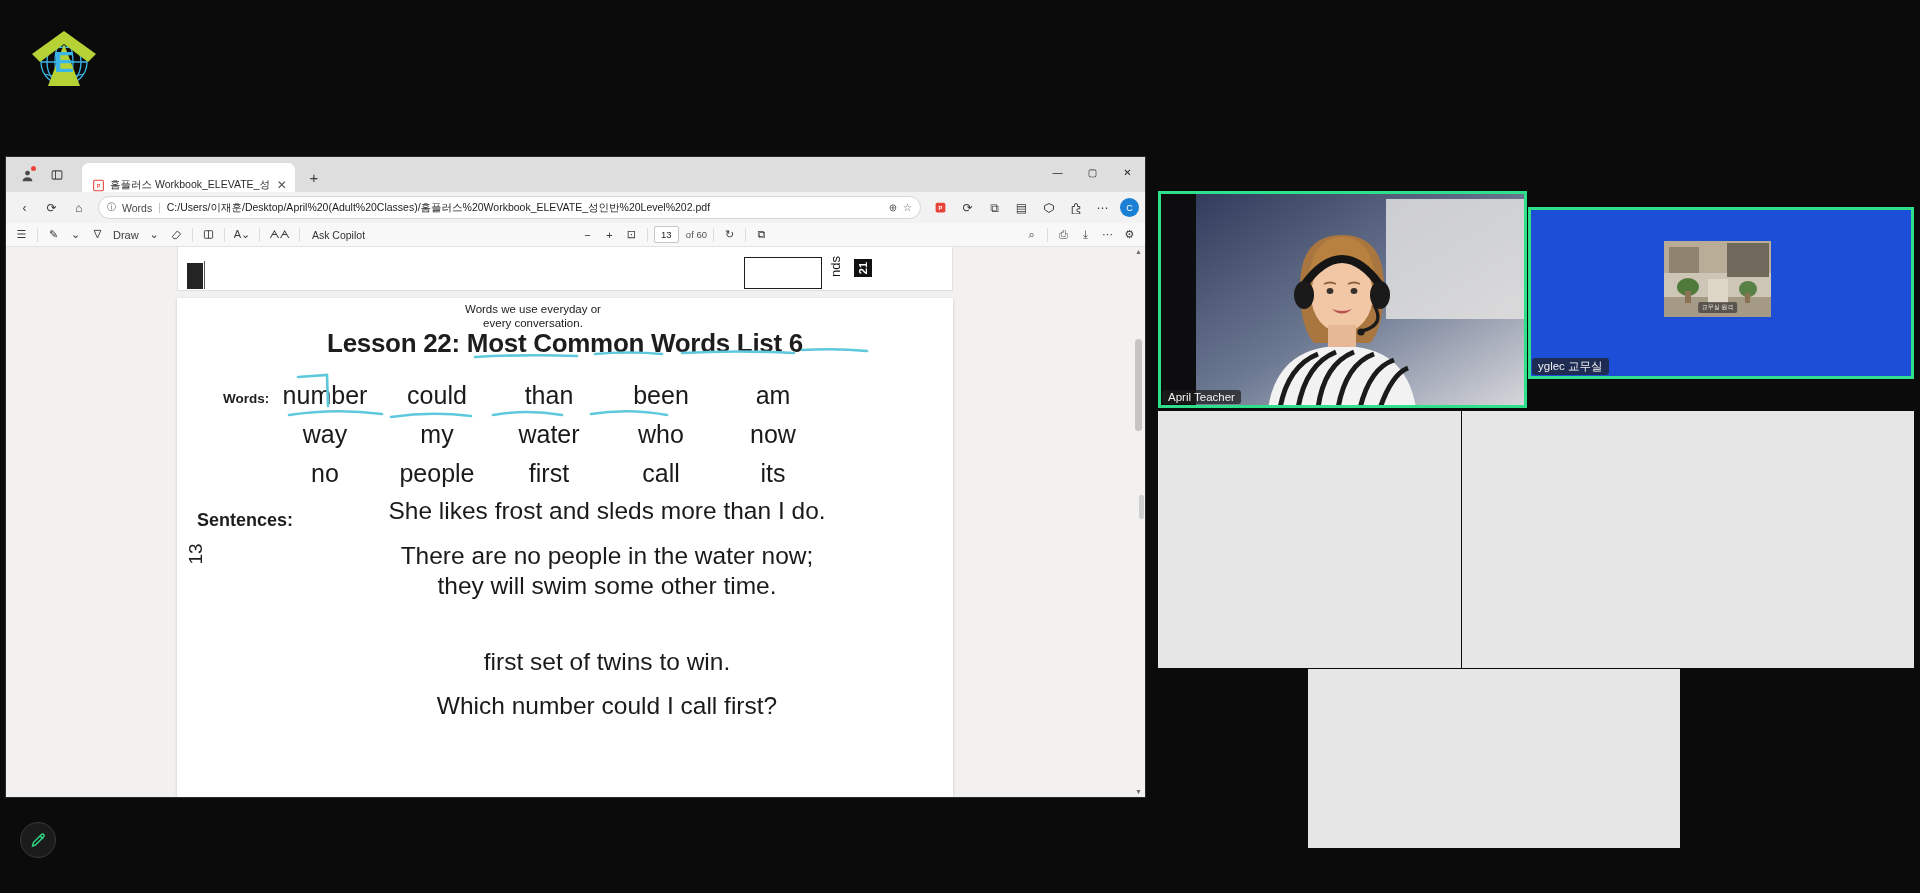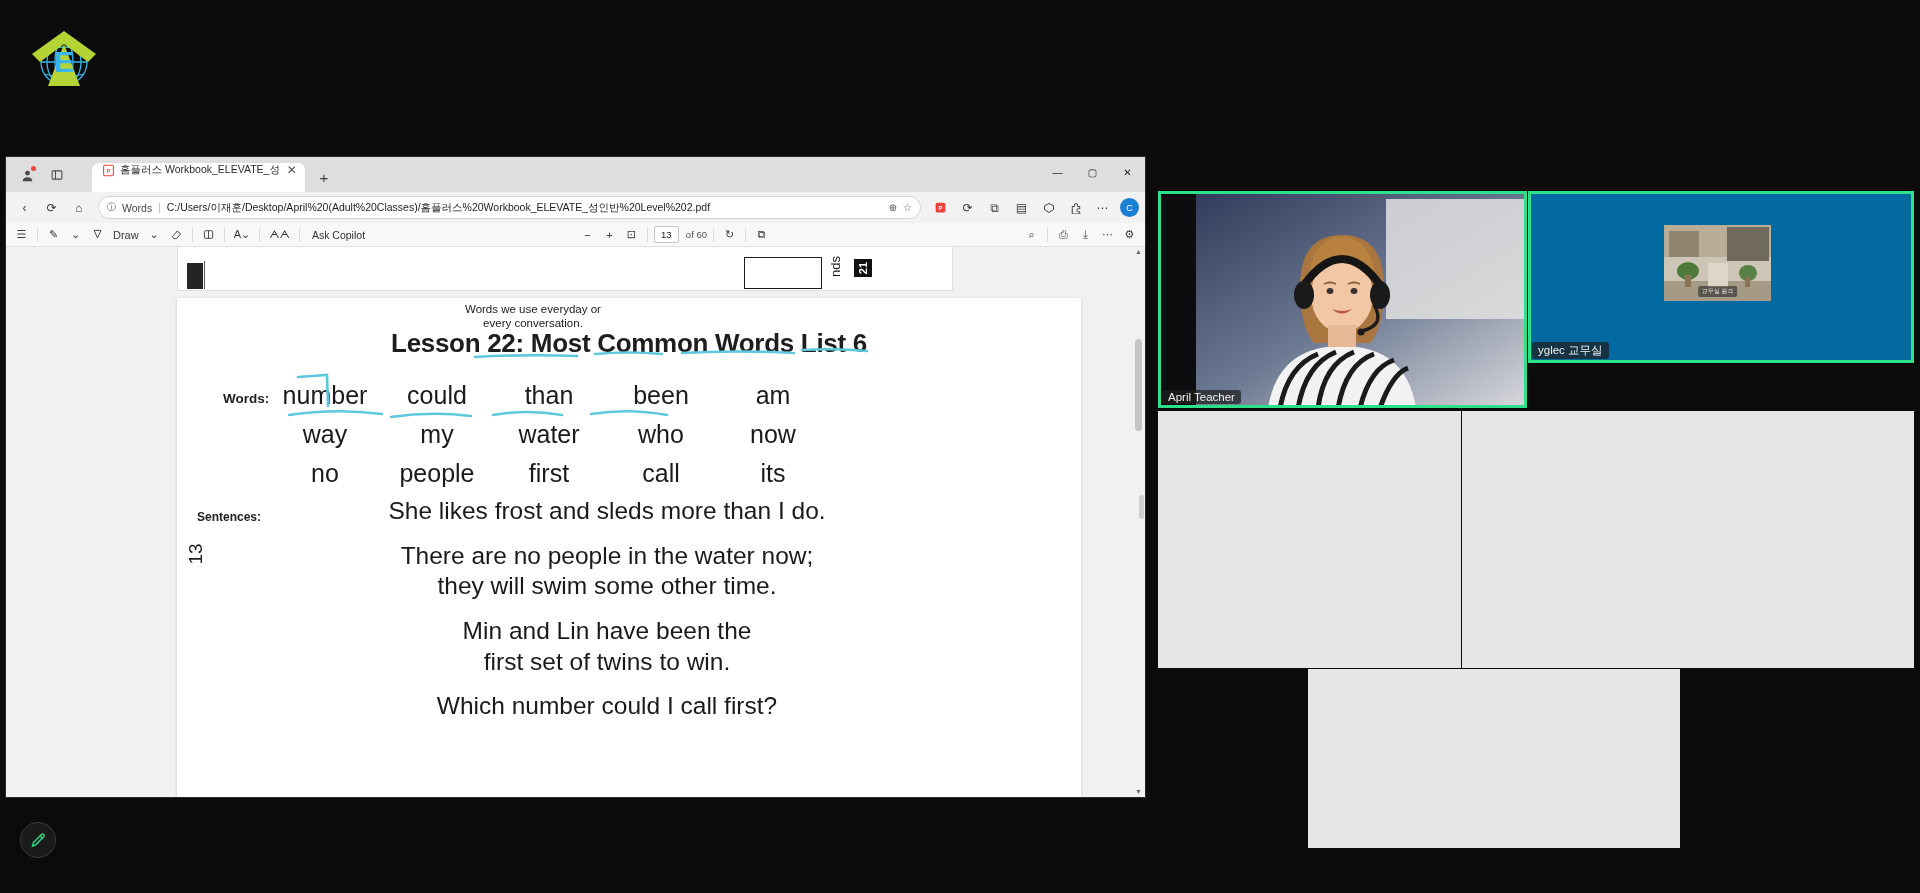--- a/index.html
+++ b/index.html
@@ -33,22 +33,22 @@
     display: flex; align-items: center; justify-content: center;
     color: #4a4a4a; font-size: 12px; position: relative;
   }
   .avatar-dot {
     position: absolute; right: 4px; top: 4px; width: 5px; height: 5px;
     border-radius: 50%; background: #e8443a;
   }
   .tab {
     height: 29px; min-width: 196px; max-width: 215px;
     background: #fff; border-radius: 7px 7px 0 0;
-    display: flex; align-items: flex-start; gap: 5px;
-    padding: 0 6px 0 9px; margin-left: 20px;
+    display: flex; align-items: flex-end; gap: 5px;
+    padding: 0 6px 0 9px; margin-left: 10px;
   }
   .tab .favicon {
     width: 14px; height: 14px; flex: none;
     display: flex; align-items: center; justify-content: center;
   }
   .tab .tab-title {
     font-size: 10.5px; color: #2b2b2b; white-space: nowrap;
     overflow: hidden; text-overflow: ellipsis; flex: 1;
   }
   .tab .tab-close { font-size: 12px; color: #555; width: 14px; text-align: center; }
@@ -136,21 +136,21 @@
   .prev-21 {
     position: absolute; right: 80px; top: 12px;
     width: 18px; height: 18px; background: #111; color: #fff;
     font-size: 11px; font-weight: bold;
     display: flex; align-items: center; justify-content: center;
     transform: rotate(-90deg);
   }
 
   .page {
     position: absolute; left: 171px; top: 51px;
-    width: 904px; height: 520px; background: #fff;
+    width: 776px; height: 520px; background: #fff;
     box-shadow: 0 1px 3px rgba(0,0,0,.16);
     overflow: hidden;
   }
   .ink-note {
     position: absolute; left: 288px; top: 4px;
     font-size: 11.5px; line-height: 1.25; color: #1a1a1a;
     text-align: center; font-family: "Liberation Sans", sans-serif;
   }
   .lesson-title {
     position: absolute; left: 0; right: 0; top: 30px;
@@ -164,21 +164,21 @@
   .wordgrid {
     position: absolute; left: 92px; top: 78px; width: 560px;
   }
   .wordrow { display: flex; }
   .wordcell {
     flex: 1; text-align: center; font-size: 25px; color: #1a1a1a;
     padding: 3px 0; position: relative; line-height: 1.32;
   }
   .sent-label {
     position: absolute; left: 20px; top: 212px;
-    font-size: 12px; font-weight: 600; color: #1d1d1d;
+    font-size: 18px; font-weight: 600; color: #1d1d1d;
   }
   .sentences {
     position: absolute; left: 120px; top: 198px; width: 620px;
     text-align: center; font-size: 24.5px; color: #1a1a1a; line-height: 1.25;
   }
   .sentences p { margin: 0 0 14px 0; }
   .pagenum-rot {
     position: absolute; left: 8px; top: 245px;
     font-size: 19px; color: #1d1d1d;
     transform: rotate(-90deg); transform-origin: center;
@@ -441,21 +441,21 @@
 
         <div class="sentences">
           <p>
             <span>She likes frost and sleds more than I do.</span>
           </p>
           <p>
             <span>There are no people in the water now;</span><br>
             <span>they will swim some other time.</span>
           </p>
           <p>
-            <span>Min and Lin have been the</span><br>
+            <br>
             <span>first set of twins to win.</span>
           </p>
           <p>
             <span>Which number could I call first?</span>
           </p>
         </div>
 
         <div class="pagenum-rot">13</div>
       </div>
 
@@ -513,21 +513,21 @@
         <path d="M146 94 q38 -52 76 0" stroke="#151515" stroke-width="8" fill="none"></path>
         <ellipse cx="146" cy="104" rx="10" ry="14" fill="#1a1a1a"></ellipse>
         <ellipse cx="222" cy="104" rx="10" ry="14" fill="#1a1a1a"></ellipse>
 
         <path d="M216 114 q12 20 -12 26" stroke="#1a1a1a" stroke-width="3.4" fill="none"></path>
         <circle cx="203" cy="141" r="3.6" fill="#1a1a1a"></circle>
       </svg>
       <div class="namebadge">April Teacher</div>
     </div>
 
-    <div class="tile active-ring" style="left:370px; top:0; width:386px; height:172px; background:#0369a1;">
+    <div class="tile active-ring" style="left:370px; top:16px; width:386px; height:172px; background:#1d4ed8;">
       <div class="pip" style="left:136px; top:34px; width:107px; height:76px;">
         <svg width="107" height="76" viewBox="0 0 107 76" style="display:block">
           <rect width="107" height="76" fill="#cdc6b6"></rect>
           <rect x="0" y="0" width="107" height="32" fill="#b9ad97"></rect>
           <rect x="5" y="6" width="30" height="26" fill="#8e8470"></rect>
           <rect x="63" y="2" width="42" height="34" fill="#6f6a5c"></rect>
           <rect x="0" y="56" width="107" height="20" fill="#a49a86"></rect>
           <ellipse cx="24" cy="46" rx="11" ry="9" fill="#4f7a3c"></ellipse>
           <rect x="21" y="50" width="6" height="12" fill="#8a7355"></rect>
           <ellipse cx="84" cy="48" rx="9" ry="8" fill="#578145"></ellipse>

